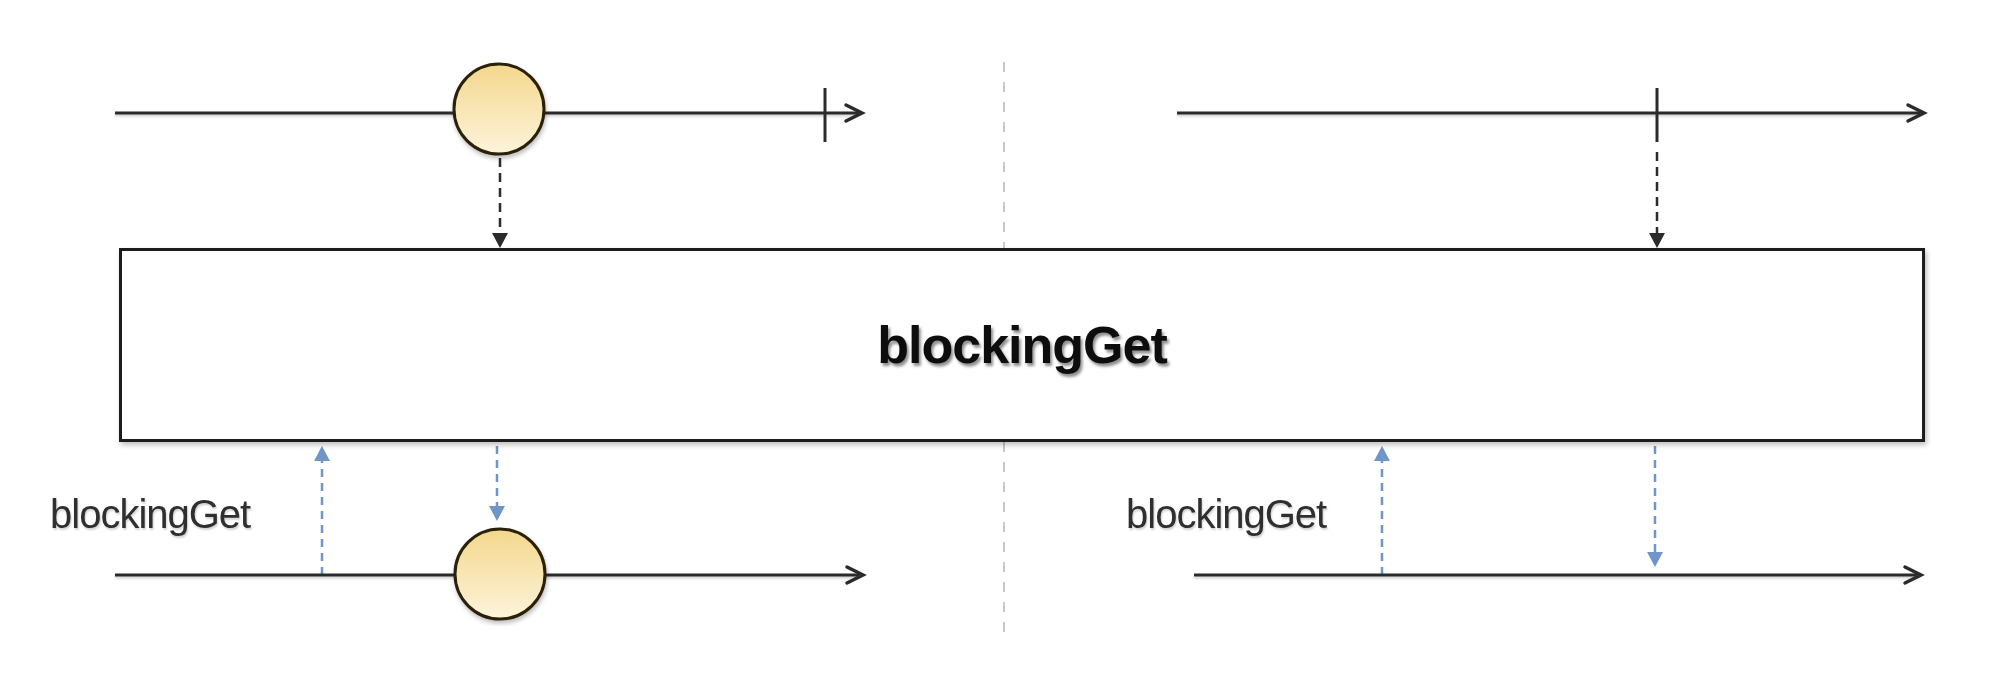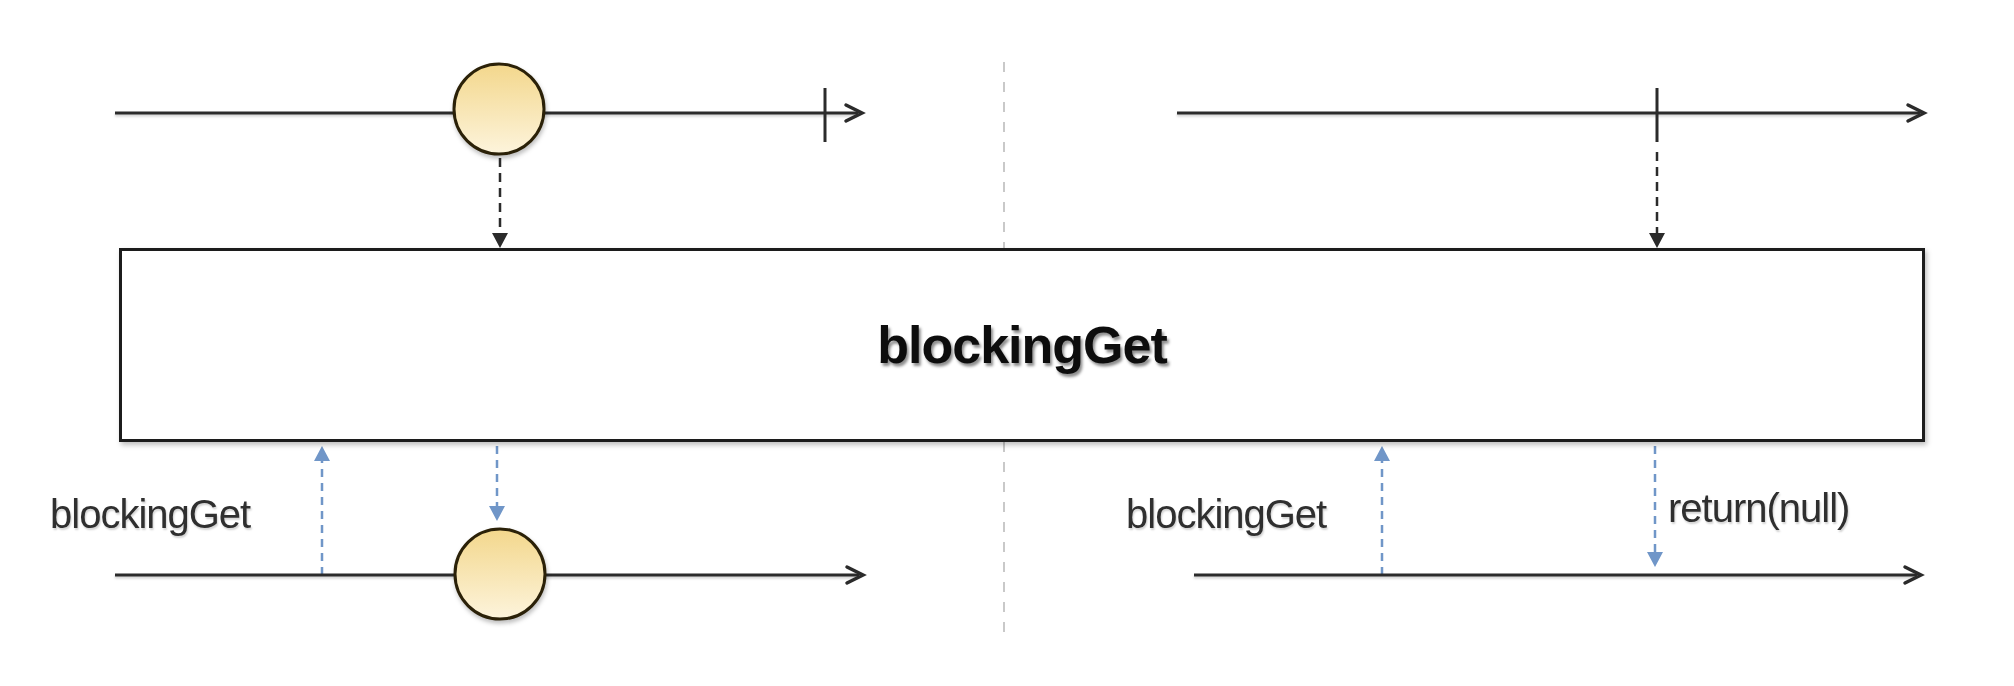--- a/index.html
+++ b/index.html
@@ -150,15 +150,14 @@
     <line class="timeline" x1="1194" y1="575" x2="1917" y2="575"></line>
     <path class="timeline-head" d="M1905,567 L1921,575 L1905,583"></path>
   </svg>
 
   <div class="operator-box">
     <span class="operator-title">blockingGet</span>
   </div>
 
   <div class="call-label" id="label-left-call">blockingGet</div>
   <div class="call-label" id="label-right-call">blockingGet</div>
-  <div class="call-label" id="label-return">return(null)</div>
 
 </div>
 
 </body></html>

